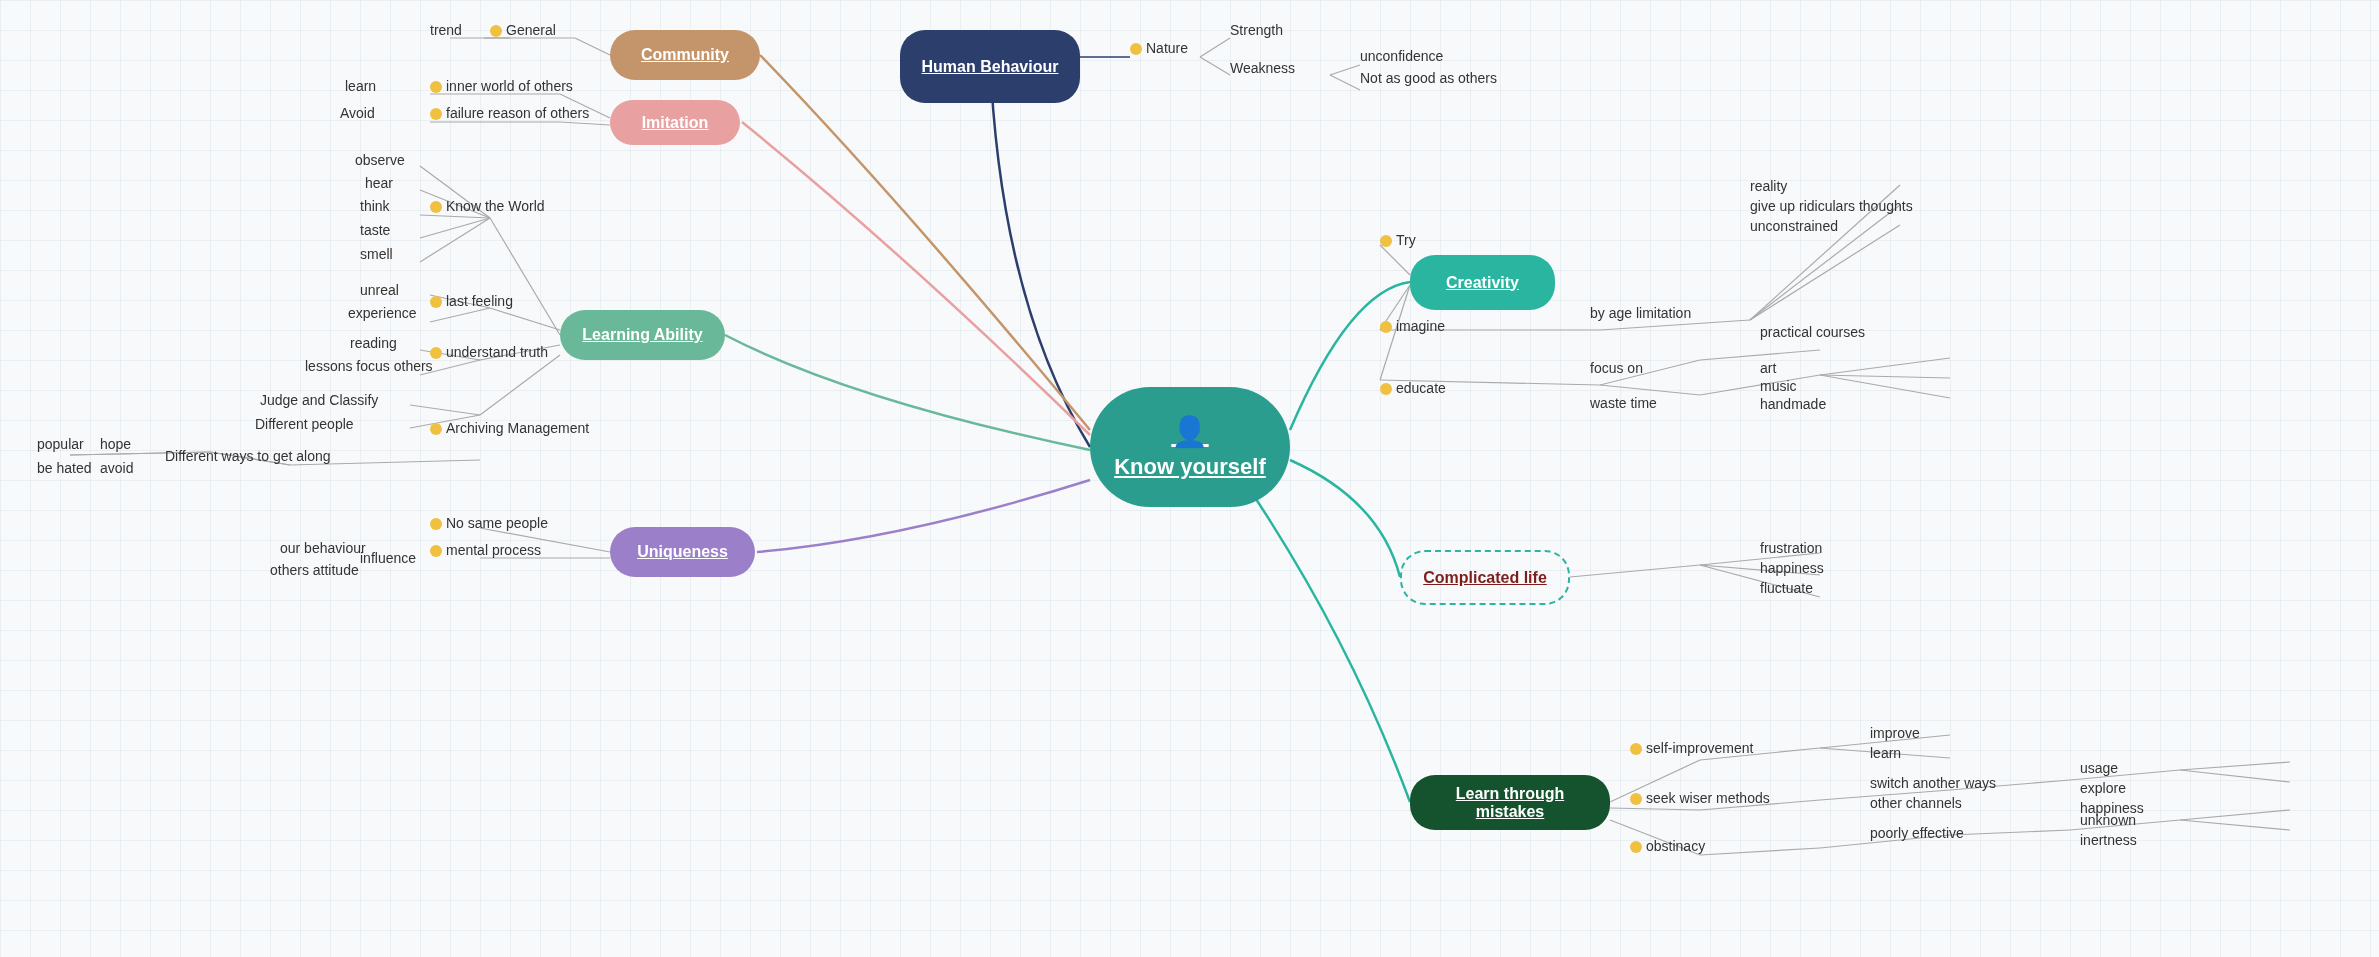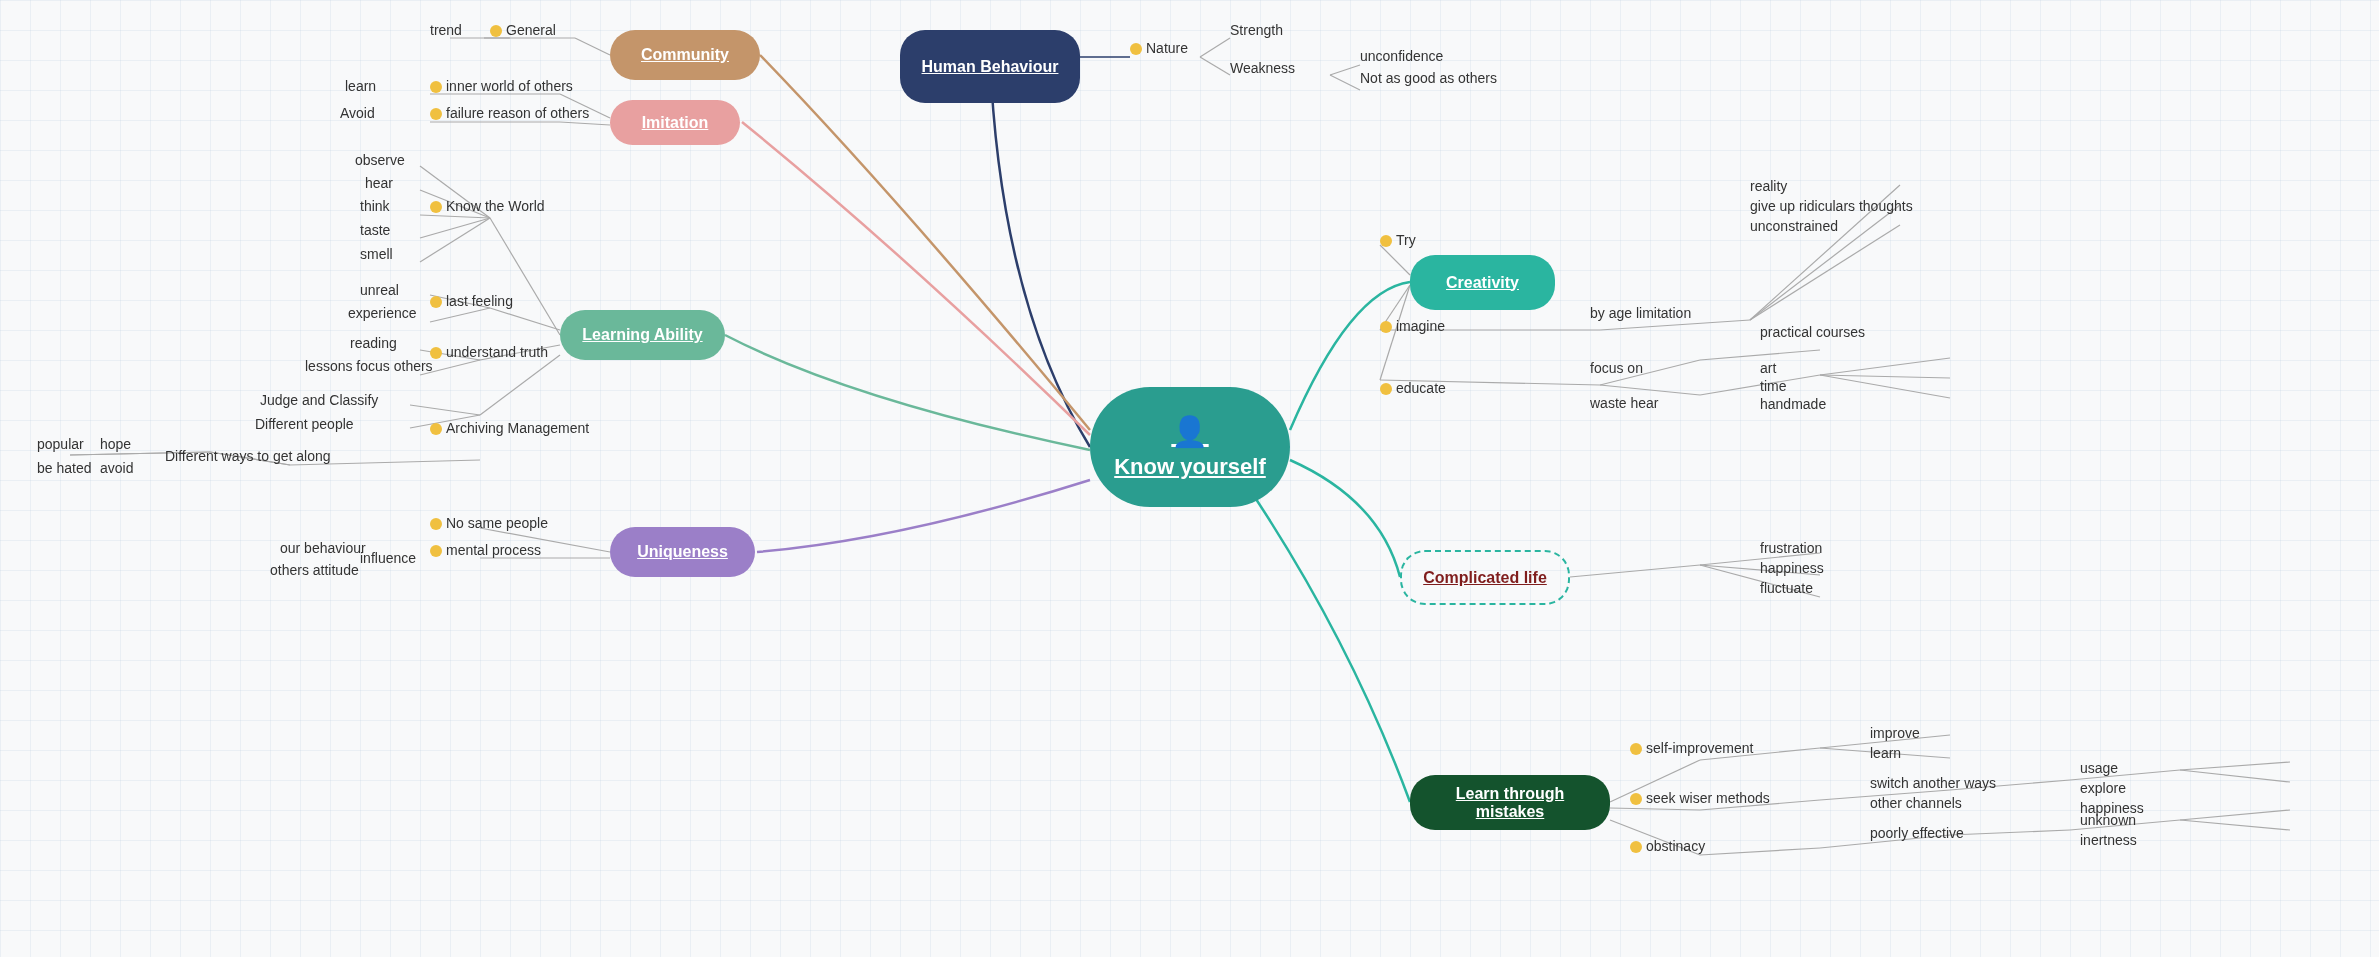--- a/index.html
+++ b/index.html
@@ -338,23 +338,23 @@
 <span class="label" style="left:1380px;top:232px"><span class="bullet-yellow"></span><span>Try</span></span>
 <span class="label" style="left:1380px;top:318px"><span class="bullet-yellow"></span><span>imagine</span></span>
 <span class="label" style="left:1590px;top:305px">by age limitation</span>
 <span class="label" style="left:1750px;top:178px">reality</span>
 <span class="label" style="left:1750px;top:198px">give up ridiculars thoughts</span>
 <span class="label" style="left:1750px;top:218px">unconstrained</span>
 
 <span class="label" style="left:1380px;top:380px"><span class="bullet-yellow"></span><span>educate</span></span>
 <span class="label" style="left:1590px;top:360px">focus on</span>
 <span class="label" style="left:1760px;top:324px">practical courses</span>
-<span class="label" style="left:1590px;top:395px">waste hear</span>
+<span class="label" style="left:1590px;top:395px">waste time</span>
 <span class="label" style="left:1760px;top:360px">art</span>
-<span class="label" style="left:1760px;top:378px">time</span>
+<span class="label" style="left:1760px;top:378px">music</span>
 <span class="label" style="left:1760px;top:396px">handmade</span>
 
 <span class="label" style="left:1760px;top:540px">frustration</span>
 <span class="label" style="left:1760px;top:560px">happiness</span>
 <span class="label" style="left:1760px;top:580px">fluctuate</span>
 
 <span class="label" style="left:1630px;top:740px"><span class="bullet-yellow"></span><span>self-improvement</span></span>
 <span class="label" style="left:1870px;top:725px">improve</span>
 <span class="label" style="left:1870px;top:745px">learn</span>
 

